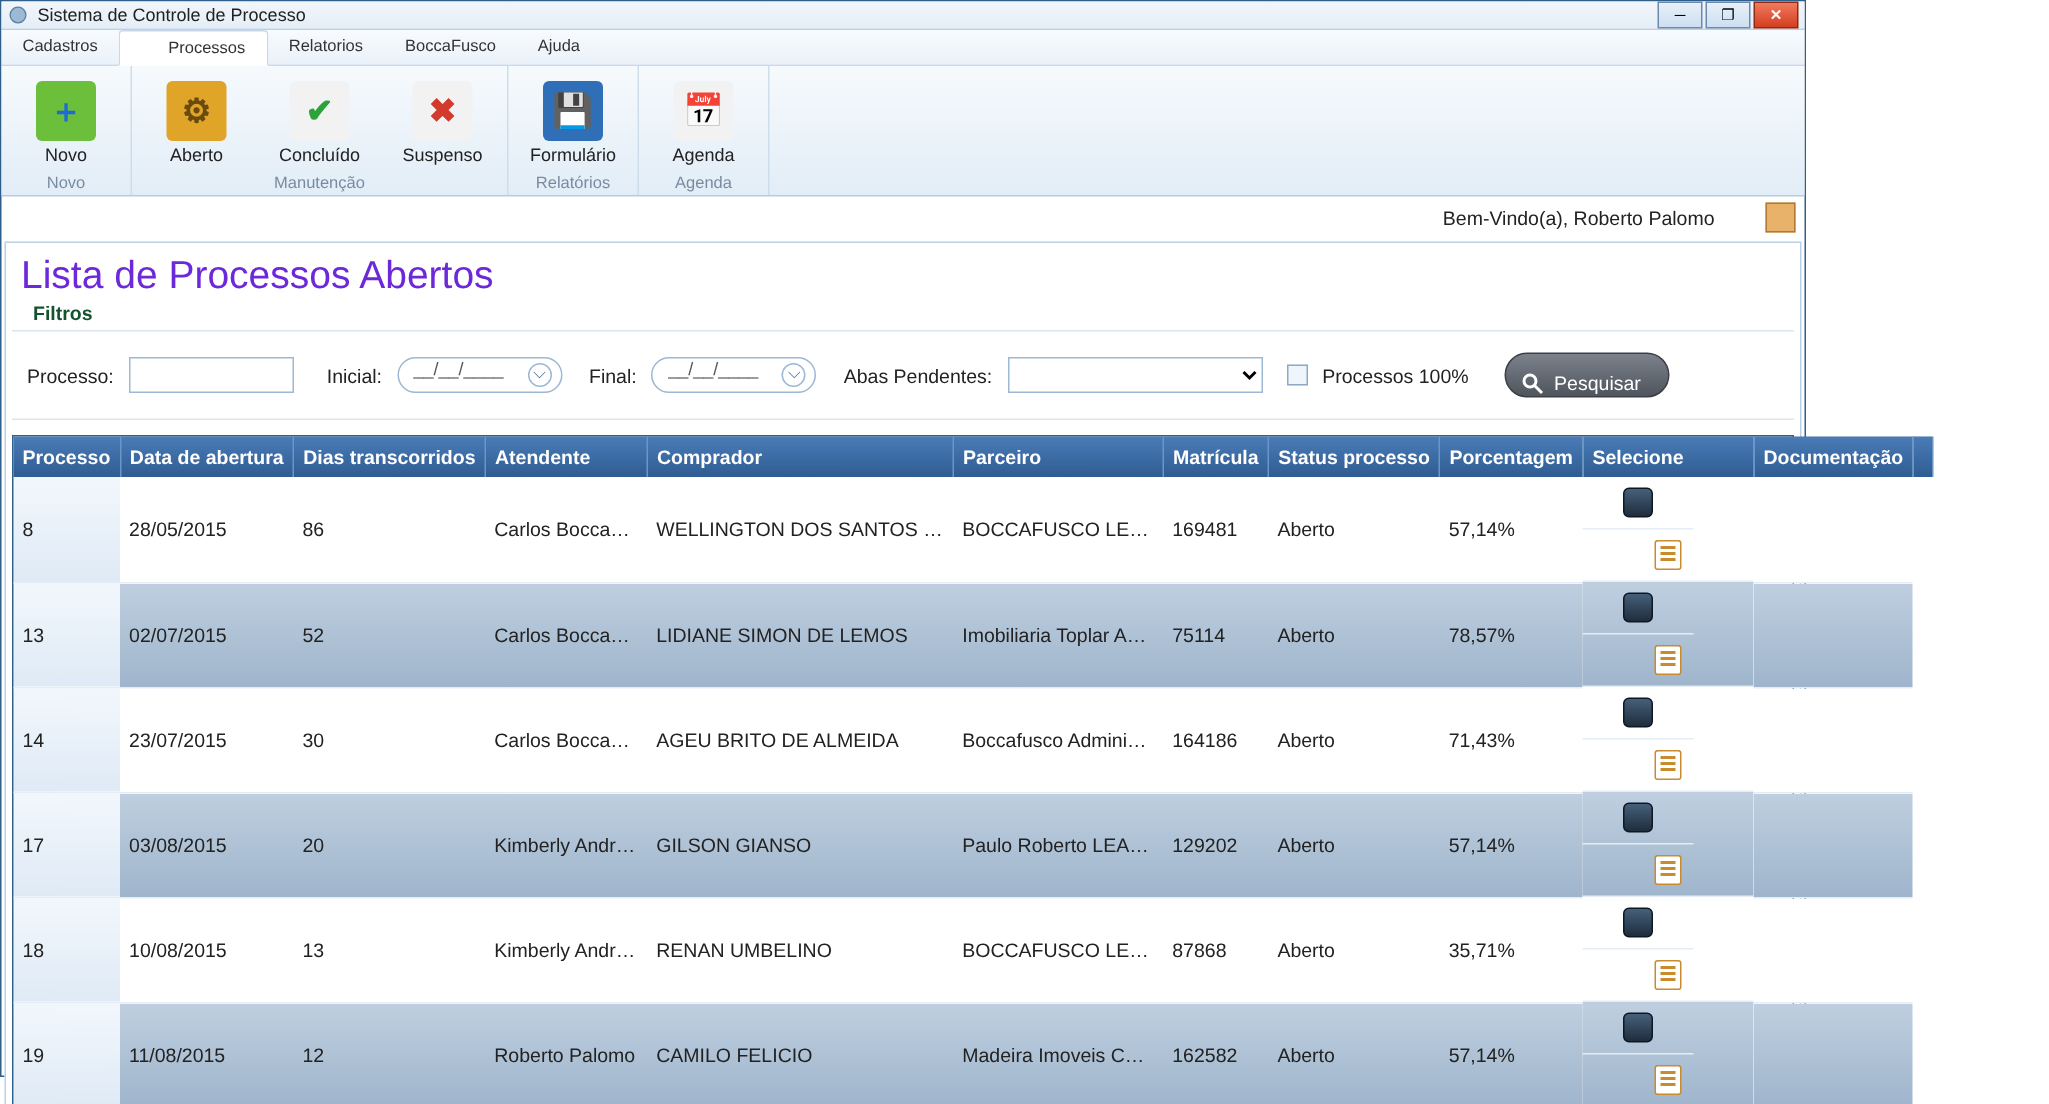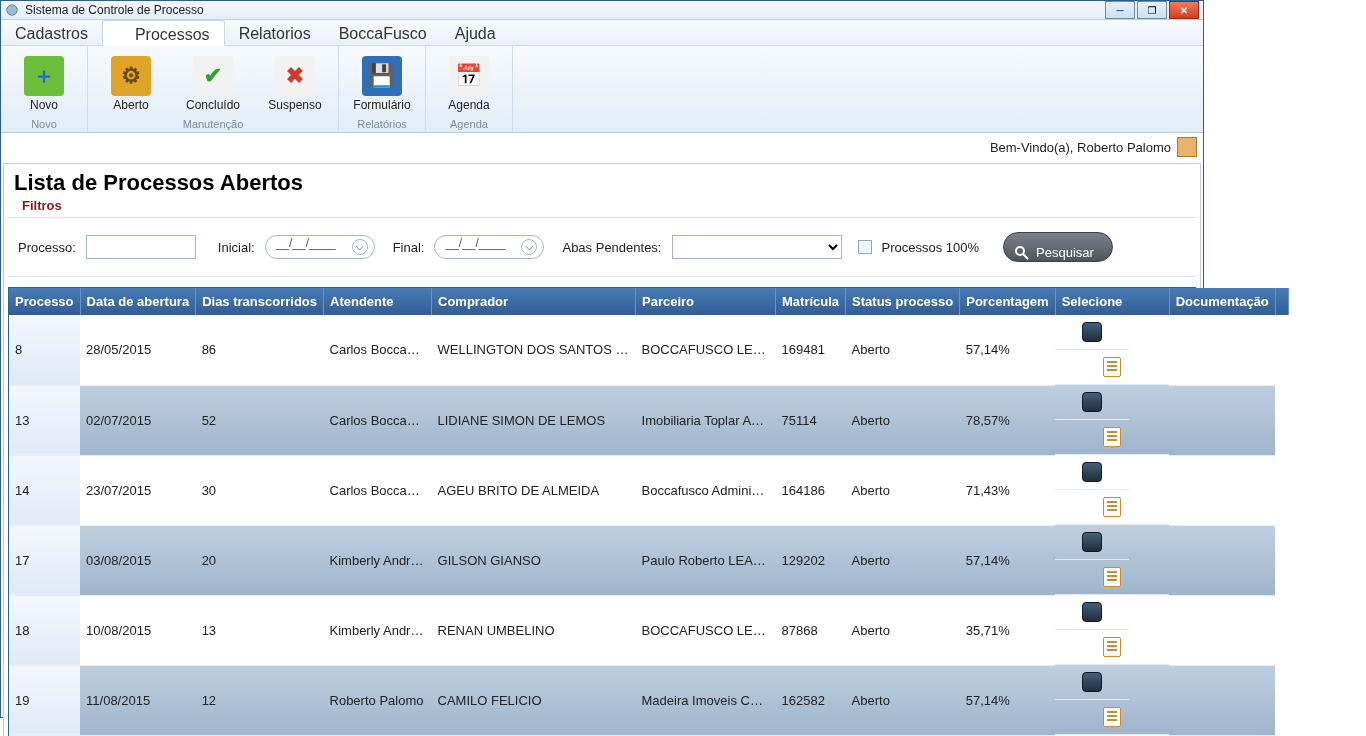--- a/index.html
+++ b/index.html
@@ -5,34 +5,34 @@
   * { box-sizing: border-box; font-family: "Segoe UI", Arial, sans-serif; }
   body { margin: 0; padding: 0; background: #fff; width: 1366px; height: 736px; overflow: hidden; }
   .window { width: 1204px; height: 718px; border: 1px solid #2e5f8a; display: flex; flex-direction: column; }
   .titlebar { height: 22px; background: linear-gradient(#f2f6fb,#e4eef7); display: flex; align-items: center; padding: 0 4px; border-bottom: 1px solid #bcd0e5; }
   .titlebar .ico { width:14px; height:14px; margin-right:6px; }
   .titlebar .title { font-size: 12px; color:#222; flex:1; }
   .win-btns { display:flex; }
   .win-btn { width:30px; height:18px; margin-left:2px; border:1px solid #6b8ab0; background:linear-gradient(#e8f0f9,#cddff1); display:flex; align-items:center; justify-content:center; font-size:10px; }
   .win-btn.close { background: linear-gradient(#f07a5d,#d43e1f); border-color:#8f2a16; color:#fff; font-weight:bold; }
   .menubar { height: 26px; background: linear-gradient(#f8fbfe,#eaf1f9); display:flex; border-bottom:1px solid #c7d9eb; }
-  .menu-item { padding: 5px 14px; font-size: 16px; color:#333; }
+  .menu-item { padding: 5px 14px; font-size: 11px; color:#333; }
   .menu-item.active { background:#fff; border:1px solid #c7d9eb; border-bottom:1px solid #fff; border-radius:3px 3px 0 0; margin-bottom:-1px;padding-left:32px; }
   .ribbon { height: 94px; background: linear-gradient(#f6fafd,#e2edf7); border-bottom:1px solid #b7cce1; display:flex; }
   .rib-group { display:flex; flex-direction:column; align-items:center; border-right:1px solid #cdddec; padding: 4px 2px 0 2px; }
   .rib-buttons { display:flex; }
   .rib-btn { width: 78px; display:flex; flex-direction:column; align-items:center; padding:4px 2px; margin:2px; border-radius:3px; }
   .rib-icon { width:40px; height:40px; border-radius:4px; display:flex; align-items:center; justify-content:center; font-size:22px; font-weight:bold; margin-bottom:2px; }
   .rib-lbl { font-size:12px; color:#222; }
   .rib-group-lbl { font-size:11px; color:#7a8ba0; margin-top:auto; margin-bottom:2px; }
-  .welcome { font-size:13px; color:#222; text-align:right; padding:4px 6px; display:flex; justify-content:flex-end; align-items:center; }
+  .welcome { font-size:13px; color:#222; text-align:right; padding:4px 6px; display:flex; justify-content:flex-end; align-items:center;gap:28px; }
   .welcome .avatar { width:20px; height:20px; background:#e8b26a; margin-left:6px; border:1px solid #b07a34; }
   .content { flex:1; background:#fff; margin:2px; border:1px solid #bcd0e5; display:flex; flex-direction:column; }
-  .page-title { font-size:22px; font-weight:700; color:#000000; padding:6px 10px 2px 10px; }
-  .filtros-label { font-size:13px; font-weight:bold; color:#7f1d1d; padding:0 14px 4px 14px; border-bottom:1px solid #dbe5ef; margin:0 4px; }
+  .page-title { font-size:26px; font-weight:400; color:#6d28d9; padding:6px 10px 2px 10px; }
+  .filtros-label { font-size:13px; font-weight:bold; color:#14532d; padding:0 14px 4px 14px; border-bottom:1px solid #dbe5ef; margin:0 4px; }
   .filter-row { display:flex; align-items:center; padding:14px 10px; gap:6px; border-bottom:1px solid #dbe5ef; margin:0 4px; }
   .flabel { font-size:13px; color:#222; margin-right:4px;}
   .finput { height:24px; border:1px solid #9db8d4; background:#fff; font-size:12px; padding:0 4px; }
   .finput.cb { width:110px; border-radius:12px; position:relative; }
   .finput.cb::after { content:"⌵"; position:absolute; right:6px; top:3px; font-size:11px; color:#4b6d92; border:1px solid #9db8d4; border-radius:50%; width:14px; height:14px; text-align:center; line-height:12px; }
   .fselect { height:24px; width:170px; border:1px solid #9db8d4; background:#fff; font-size:12px; }
   .chk { width:14px; height:14px; border:1px solid #8ea9c6; background:#eef5fb; margin:0 4px 0 10px; }
   .search-btn { height:30px; background:linear-gradient(#7c828b,#4f555d); color:#fff; border:1px solid #3b4048; border-radius:15px; padding:12px 18px 0 10px; display:flex; font-size:13px; margin-left:14px;}
   .search-btn .mag { margin-right:6px; }
   .table-wrap { margin:10px 4px 0 4px; border:1px solid #2e5f8a; }

